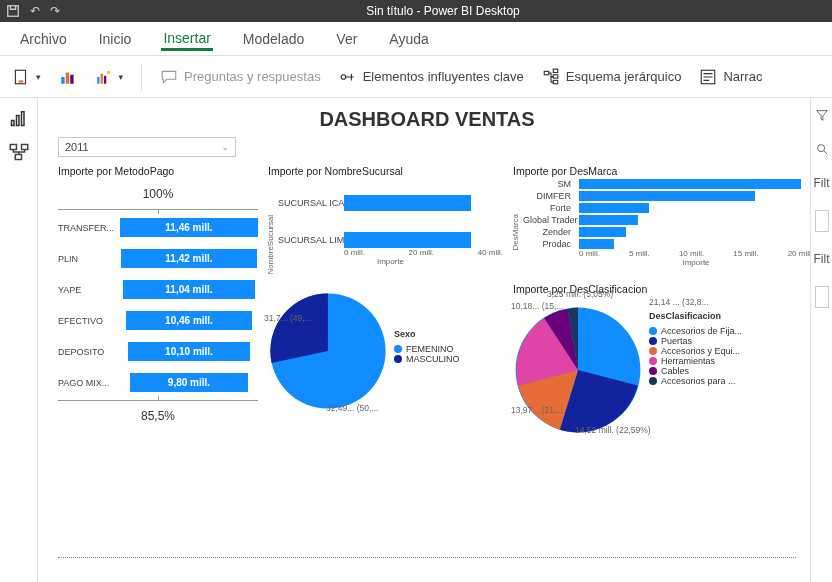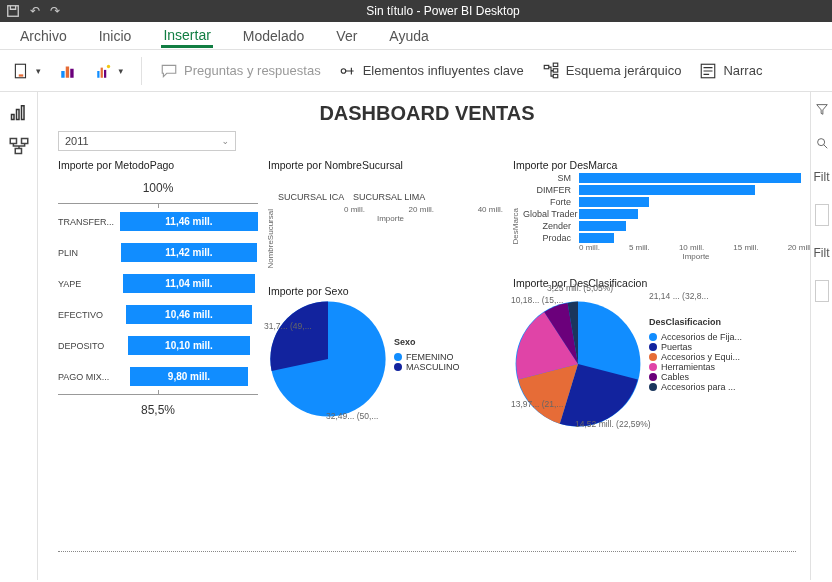--- a/index.html
+++ b/index.html
@@ -1,20 +1,20 @@
 <!DOCTYPE html>
 <html><head>
 <meta charset="utf-8">
 <style>
   * { box-sizing: border-box; margin: 0; padding: 0; font-family: "Segoe UI", sans-serif; }
   body { width: 832px; height: 582px; overflow: hidden; background: #fff; font-size: 12px; color: #333; }
   .titlebar { height: 22px; background: #3a3a3a; color: #fff; display: flex; align-items: center; padding: 0 6px; font-size: 12px; }
   .titlebar .icons { display: flex; gap: 10px; color: #ccc; }
   .titlebar .title { flex: 1; text-align: center; font-size: 12px; }
-  .menubar { height: 28px; display: flex; align-items: center; gap: 28px; padding: 0 18px; border-bottom: 1px solid #e1e1e1; font-size: 14px; }
+  .menubar { height: 34px; display: flex; align-items: center; gap: 28px; padding: 0 18px; border-bottom: 1px solid #e1e1e1; font-size: 14px; }
   .menubar .item { color: #555; cursor: pointer; padding: 4px 2px; }
   .menubar .item.active { color: #117d42; border-bottom: 3px solid #117d42; font-weight: 500; padding-bottom: 2px; }
   .ribbon { height: 42px; display: flex; align-items: center; gap: 18px; padding: 0 12px; border-bottom: 1px solid #e1e1e1; font-size: 13px; color: #444; }
   .ribbon .rbtn { display: flex; align-items: center; gap: 6px; cursor: pointer; }
   .ribbon .divider { width: 1px; height: 28px; background: #e1e1e1; }
   .ribbon svg { width: 18px; height: 18px; }
   .layout { display: flex; height: calc(582px - 22px - 30px - 42px); }
   .leftrail { width: 38px; border-right: 1px solid #e1e1e1; display: flex; flex-direction: column; align-items: center; gap: 14px; padding-top: 10px; }
   .leftrail .icon { width: 20px; height: 20px; color: #444; cursor: pointer; }
   .canvas { flex: 1; padding: 10px 14px 10px 20px; overflow: hidden; position: relative; }
@@ -201,21 +201,21 @@
             </div>
         </div>
         <div style="text-align:center;" class="bottom-label">85,5%</div>
       </div>
 
       <div class="col">
         <div>
           <div class="chart-title">Importe por NombreSucursal</div>
           <div class="hbar-chart" style="height:90px; padding-left:10px;">
             <span class="axis-label-v">NombreSucursal</span>
-            <div id="sucursal-rows" style="padding-top:16px; display:flex; flex-direction:row; gap:9px;">
+            <div id="sucursal-rows" style="padding-top:16px; display:flex; flex-direction:column; gap:21px;">
                 <div class="hbar">
                   <div class="lbl" style="width:62px;">SUCURSAL ICA</div>
                   <div class="track">
                     <div class="b" style="width:80%; height:16px;"></div>
                   </div>
                 </div>
                 <div class="hbar">
                   <div class="lbl" style="width:62px;">SUCURSAL LIMA</div>
                   <div class="track">
                     <div class="b" style="width:80%; height:16px;"></div>
@@ -224,21 +224,20 @@
               </div>
             <div class="ticks" id="sucursal-ticks" style="margin-left:66px; justify-content:space-between;">
                 <span>0 mill.</span>
                 <span>20 mill.</span>
                 <span>40 mill.</span>
               </div>
             <div class="axis-label">Importe</div>
           </div>
         </div>
         <div style="margin-top:14px;">
-          <div class="chart-title">Importe por Sexo</div>
           <div class="pie-wrap">
             <span class="data-label" style="left:-4px; top:22px;">31,7... (49,...</span>
             <svg class="pie-svg" width="120" height="120" viewBox="0 0 100 100">
               <circle cx="50" cy="50" r="48" fill="#118dff"></circle>
               <path d="M50 50 L50 2 A48 48 0 0 0 3 60 Z" fill="#12239e"></path>
             </svg>
             <div class="legend" style="margin-top:38px;">
               <div class="legend-title">Sexo</div>
               <div id="sexo-legend-rows">
                   <div class="row">
@@ -316,21 +315,21 @@
             <span class="data-label" style="left:-2px; top:4px;">10,18... (15,...</span>
             <span class="data-label" style="left:136px; top:0px;">21,14 ... (32,8...</span>
             <svg class="pie-svg" width="130" height="130" viewBox="0 0 100 100" style="margin-top:8px;">
               <circle cx="50" cy="50" r="48" fill="#118dff"></circle>
               <path d="M50 50 L96 62 A48 48 0 0 1 36 96 Z" fill="#12239e"></path>
               <path d="M50 50 L36 96 A48 48 0 0 1 4 62 Z" fill="#e66c37"></path>
               <path d="M50 50 L4 62 A48 48 0 0 1 24 10 Z" fill="#e044a7"></path>
               <path d="M50 50 L24 10 A48 48 0 0 1 42 3  Z" fill="#6b007b"></path>
               <path d="M50 50 L42 3  A48 48 0 0 1 50 2  Z" fill="#1a365d"></path>
             </svg>
-            <div class="legend" style="margin-top:26px;">
+            <div class="legend" style="margin-top:14px;">
               <div class="legend-title">DesClasificacion</div>
               <div id="clasif-legend-rows">
                   <div class="row">
                     <span class="sw" style="background:#118dff"></span>
                     <span>Accesorios de Fija...</span>
                   </div>
                   <div class="row">
                     <span class="sw" style="background:#12239e"></span>
                     <span>Puertas</span>
                   </div>

